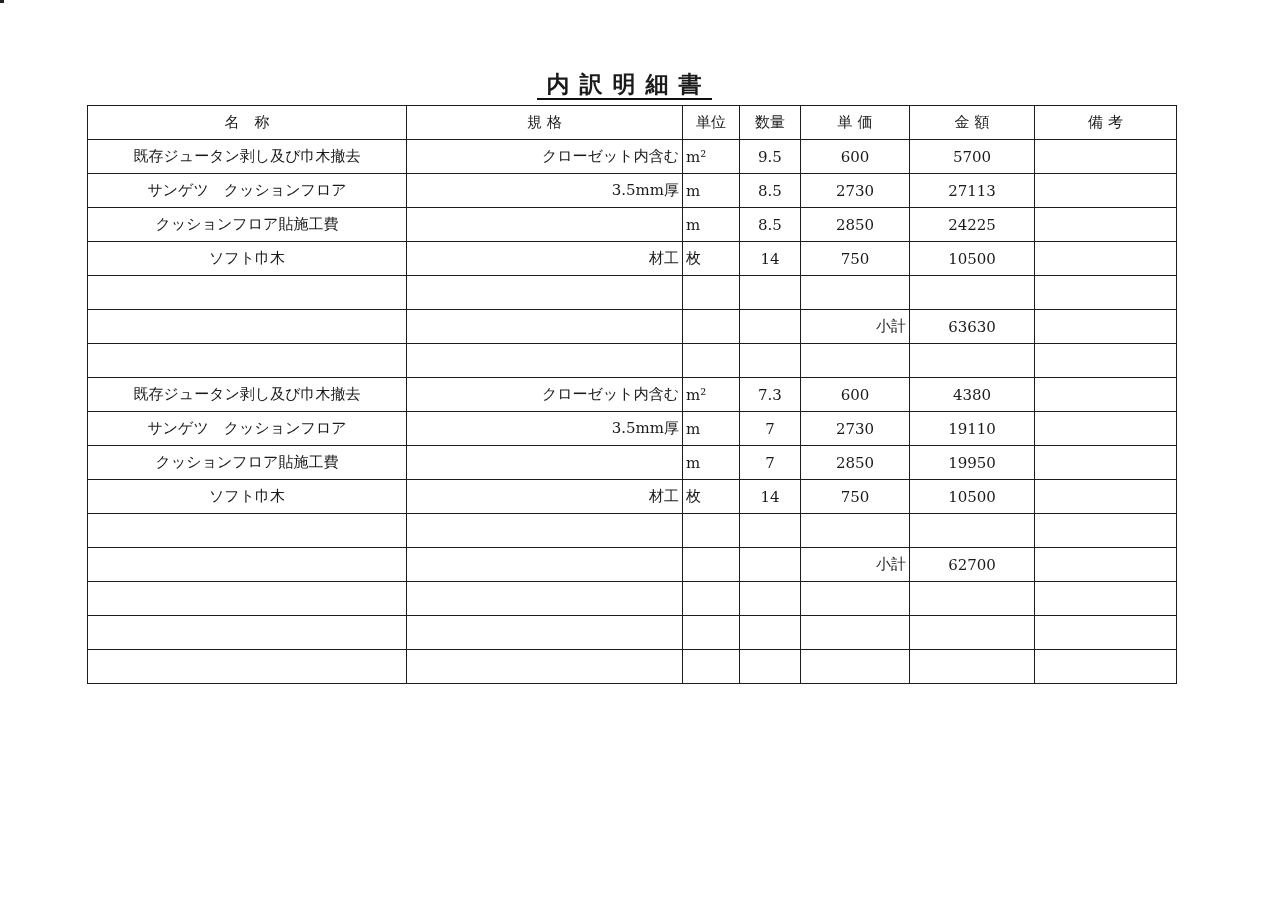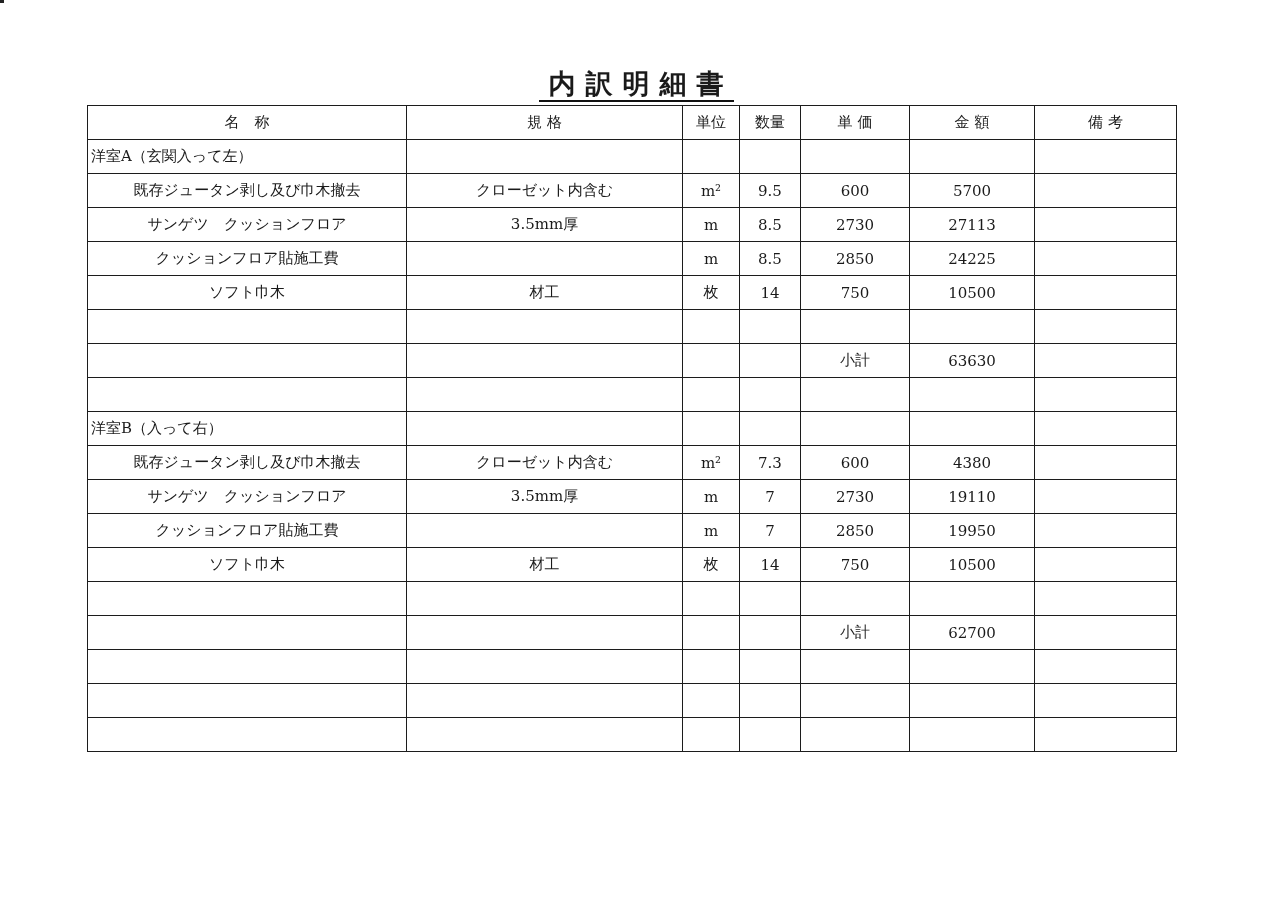--- a/index.html
+++ b/index.html
@@ -18,25 +18,25 @@
     .corner-mark {
       position: absolute;
       left: 0;
       top: 0;
       width: 4px;
       height: 3px;
       background: #222;
     }
     .doc-title {
       position: absolute;
-      left: 12px;
+      left: 0;
       width: 1248px;
       top: 70px;
       text-align: center;
-      font-size: 27px;
+      font-size: 23px;
       font-weight: bold;
       letter-spacing: 10px;
       line-height: 28px;
       font-family: "DejaVu Sans", "Liberation Sans", sans-serif;
     }
     .doc-title span {
       border-bottom: 2px solid #111;
       padding: 0 0 1px 10px;
     }
     table.detail {
@@ -61,22 +61,22 @@
       height: 33px;
     }
     .c-name { width: 319px; }
     .c-spec { width: 276px; }
     .c-unit { width: 57px; }
     .c-qty  { width: 61px; }
     .c-price{ width: 109px; }
     .c-amt  { width: 125px; }
     .c-note { width: 142px; }
     td.left { text-align: center; padding-left: 10px; }
-    td.spec { text-align: center; padding-left: 2px; }
-    td.center { text-align: center; }
+    td.spec { text-align: right; padding-left: 2px; }
+    td.center { }
     td.right { text-align: center; padding-right: 2px; }
     td.section { font-weight: bold; padding-left: 10px; text-align: left; }
   </style>
 </head>
 <body>
 
 <div class="corner-mark"></div>
 
 <div class="doc-title"><span>内訳明細書</span></div>
 
@@ -96,29 +96,20 @@
       <th><span>規 格</span></th>
       <th><span>単位</span></th>
       <th><span>数量</span></th>
       <th><span>単 価</span></th>
       <th><span>金 額</span></th>
       <th><span>備 考</span></th>
     </tr>
   </thead>
   <tbody id="table-body">
       <tr>
-        <td class="section">洋室A（玄関入って左）</td>
-        <td class="spec"></td>
-        <td class="center"></td>
-        <td class="right"></td>
-        <td class="right"></td>
-        <td class="right"></td>
-        <td class="left"></td>
-      </tr>
-      <tr>
         <td class="left">既存ジュータン剥し及び巾木撤去</td>
         <td class="spec">クローゼット内含む</td>
         <td class="center">m²</td>
         <td class="right">9.5</td>
         <td class="right">600</td>
         <td class="right">5700</td>
         <td class="left"></td>
       </tr>
       <tr>
         <td class="left">サンゲツ　クッションフロア</td>
@@ -168,29 +159,20 @@
       <tr>
         <td class="left"></td>
         <td class="spec"></td>
         <td class="center"></td>
         <td class="right"></td>
         <td class="right"></td>
         <td class="right"></td>
         <td class="left"></td>
       </tr>
       <tr>
-        <td class="section">洋室B（入って右）</td>
-        <td class="spec"></td>
-        <td class="center"></td>
-        <td class="right"></td>
-        <td class="right"></td>
-        <td class="right"></td>
-        <td class="left"></td>
-      </tr>
-      <tr>
         <td class="left">既存ジュータン剥し及び巾木撤去</td>
         <td class="spec">クローゼット内含む</td>
         <td class="center">m²</td>
         <td class="right">7.3</td>
         <td class="right">600</td>
         <td class="right">4380</td>
         <td class="left"></td>
       </tr>
       <tr>
         <td class="left">サンゲツ　クッションフロア</td>

